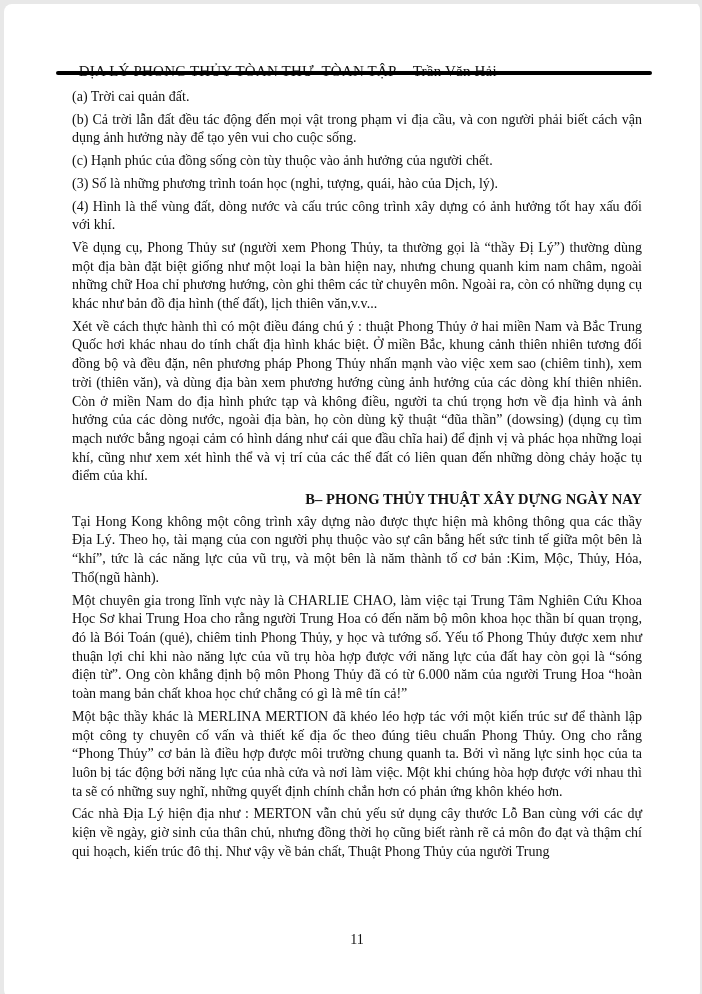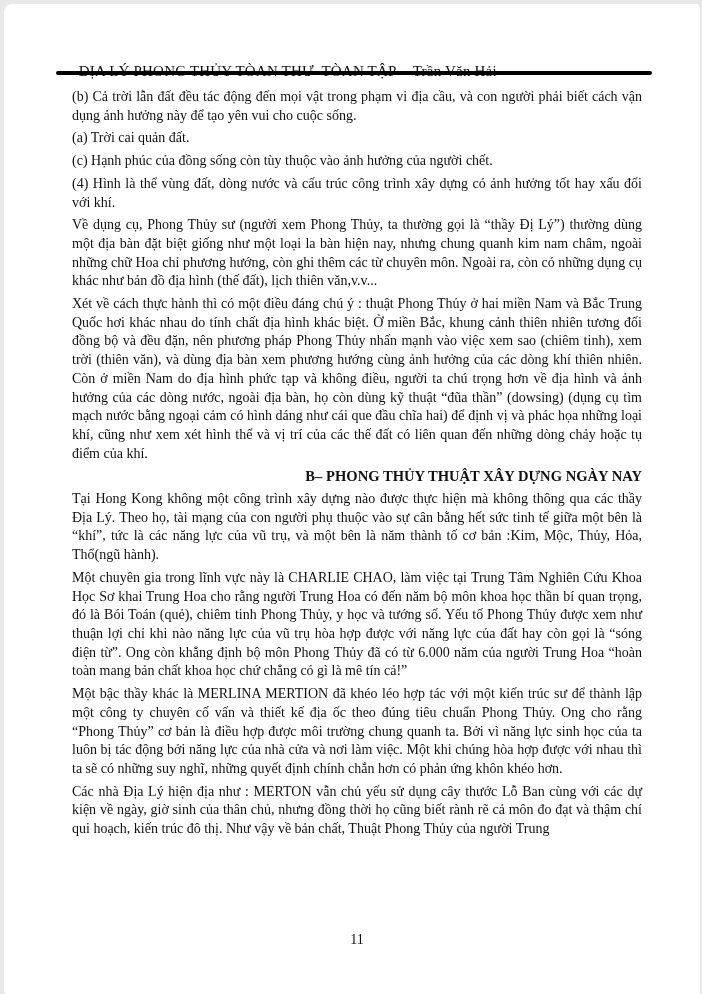--- a/index.html
+++ b/index.html
@@ -70,23 +70,24 @@
 
 <div class="page">
 
   <div class="page-header">
     <span>ĐỊA LÝ PHONG THỦY TÒAN THƯ  TÒAN TẬP -  Trần Văn Hải</span>
   </div>
 
   <div class="header-rule"></div>
 
   <div class="document-body">
+    <p>(a) Trời cai quản đất.</p>
     <p>(b) Cả trời lẫn đất đều tác động đến mọi vật trong phạm vi địa cầu, và con người phải biết cách vận dụng ảnh hưởng này để tạo yên vui cho cuộc sống.</p>
-    <p>(a) Trời cai quản đất.</p>
     <p>(c) Hạnh phúc của đồng sống còn tùy thuộc vào ảnh hưởng của người chết.</p>
+    <p>(3) Số là những phương trình toán học (nghi, tượng, quái, hào của Dịch, lý).</p>
     <p>(4) Hình là thể vùng đất, dòng nước và cấu trúc công trình xây dựng có ảnh hưởng tốt hay xấu đối với khí.</p>
     <p>Về dụng cụ, Phong Thủy sư (người xem Phong Thủy, ta thường gọi là “thầy Đị Lý”) thường dùng một địa bàn đặt biệt giống như một loại la bàn hiện nay, nhưng chung quanh kim nam châm, ngoài những chữ Hoa chỉ phương hướng, còn ghi thêm các từ chuyên môn. Ngoài ra, còn có những dụng cụ khác như bản đồ địa hình (thế đất), lịch thiên văn,v.v...</p>
     <p>Xét về cách thực hành thì có một điều đáng chú ý : thuật Phong Thủy ở hai miền Nam và Bắc Trung Quốc hơi khác nhau do tính chất địa hình khác biệt. Ở miền Bắc, khung cảnh thiên nhiên tương đối đồng bộ và đều đặn, nên phương pháp Phong Thủy nhấn mạnh vào việc xem sao (chiêm tinh), xem trời (thiên văn), và dùng địa bàn xem phương hướng cùng ảnh hưởng của các dòng khí thiên nhiên. Còn ở miền Nam do địa hình phức tạp và không điều, người ta chú trọng hơn về địa hình  và ảnh hưởng của các dòng nước, ngoài địa bàn, họ còn dùng kỹ thuật “đũa thần” (dowsing) (dụng cụ tìm mạch nước bằng ngoại cảm có hình dáng như cái que đầu chĩa hai) để định vị và phác họa những loại khí, cũng như xem xét hình thể và vị trí của các thế đất có liên quan đến những dòng chảy hoặc tụ điểm của khí.</p>
     <p class="section-heading">B– PHONG THỦY THUẬT XÂY DỰNG NGÀY NAY</p>
     <p>Tại Hong Kong không một công trình xây dựng nào được thực hiện mà không thông qua các thầy Địa Lý. Theo họ, tài mạng của con người phụ thuộc vào sự cân bằng hết sức tinh tế giữa một bên là “khí”, tức là các năng lực của vũ trụ, và một bên là năm thành tố cơ bản :Kim, Mộc, Thủy, Hỏa, Thổ(ngũ hành).</p>
     <p>Một chuyên gia trong lĩnh vực này là CHARLIE CHAO, làm việc tại Trung Tâm Nghiên Cứu Khoa Học Sơ khai Trung Hoa cho rằng người Trung Hoa có đến năm bộ môn khoa học thần bí quan trọng, đó là Bói Toán (quẻ), chiêm tinh Phong Thủy, y học và tướng số. Yếu tố Phong Thủy được xem như thuận lợi chỉ khi nào năng lực của vũ trụ hòa hợp được với năng lực của đất hay còn gọi là “sóng điện từ”. Ong còn khẳng định bộ môn Phong Thủy đã có từ 6.000 năm của người Trung Hoa “hoàn toàn mang bản chất khoa học chứ chẳng có gì là mê tín cả!”</p>
     <p>Một bậc thầy khác là MERLINA MERTION đã khéo léo hợp tác với một kiến trúc sư để thành lập một công ty chuyên cố vấn và thiết kế địa ốc theo đúng tiêu chuẩn Phong Thủy. Ong cho rằng “Phong Thủy” cơ bản là điều hợp được môi trường chung quanh ta. Bởi vì năng lực sinh học của ta luôn bị tác động bởi năng lực của nhà cửa và nơi làm việc. Một khi chúng hòa hợp được với nhau thì ta sẽ có những suy nghĩ, những quyết định chính chắn hơn có phản ứng khôn khéo hơn.</p>
     <p>Các nhà Địa Lý hiện địa như : MERTON vẫn chủ yếu sử dụng cây thước Lỗ Ban cùng với các dự kiện về ngày, giờ sinh của thân chủ, nhưng đồng thời họ cũng biết rành rẽ cả môn đo đạt và thậm chí qui hoạch, kiến trúc đô thị. Như vậy về bản chất, Thuật Phong Thủy của người Trung</p>
   </div>
 

